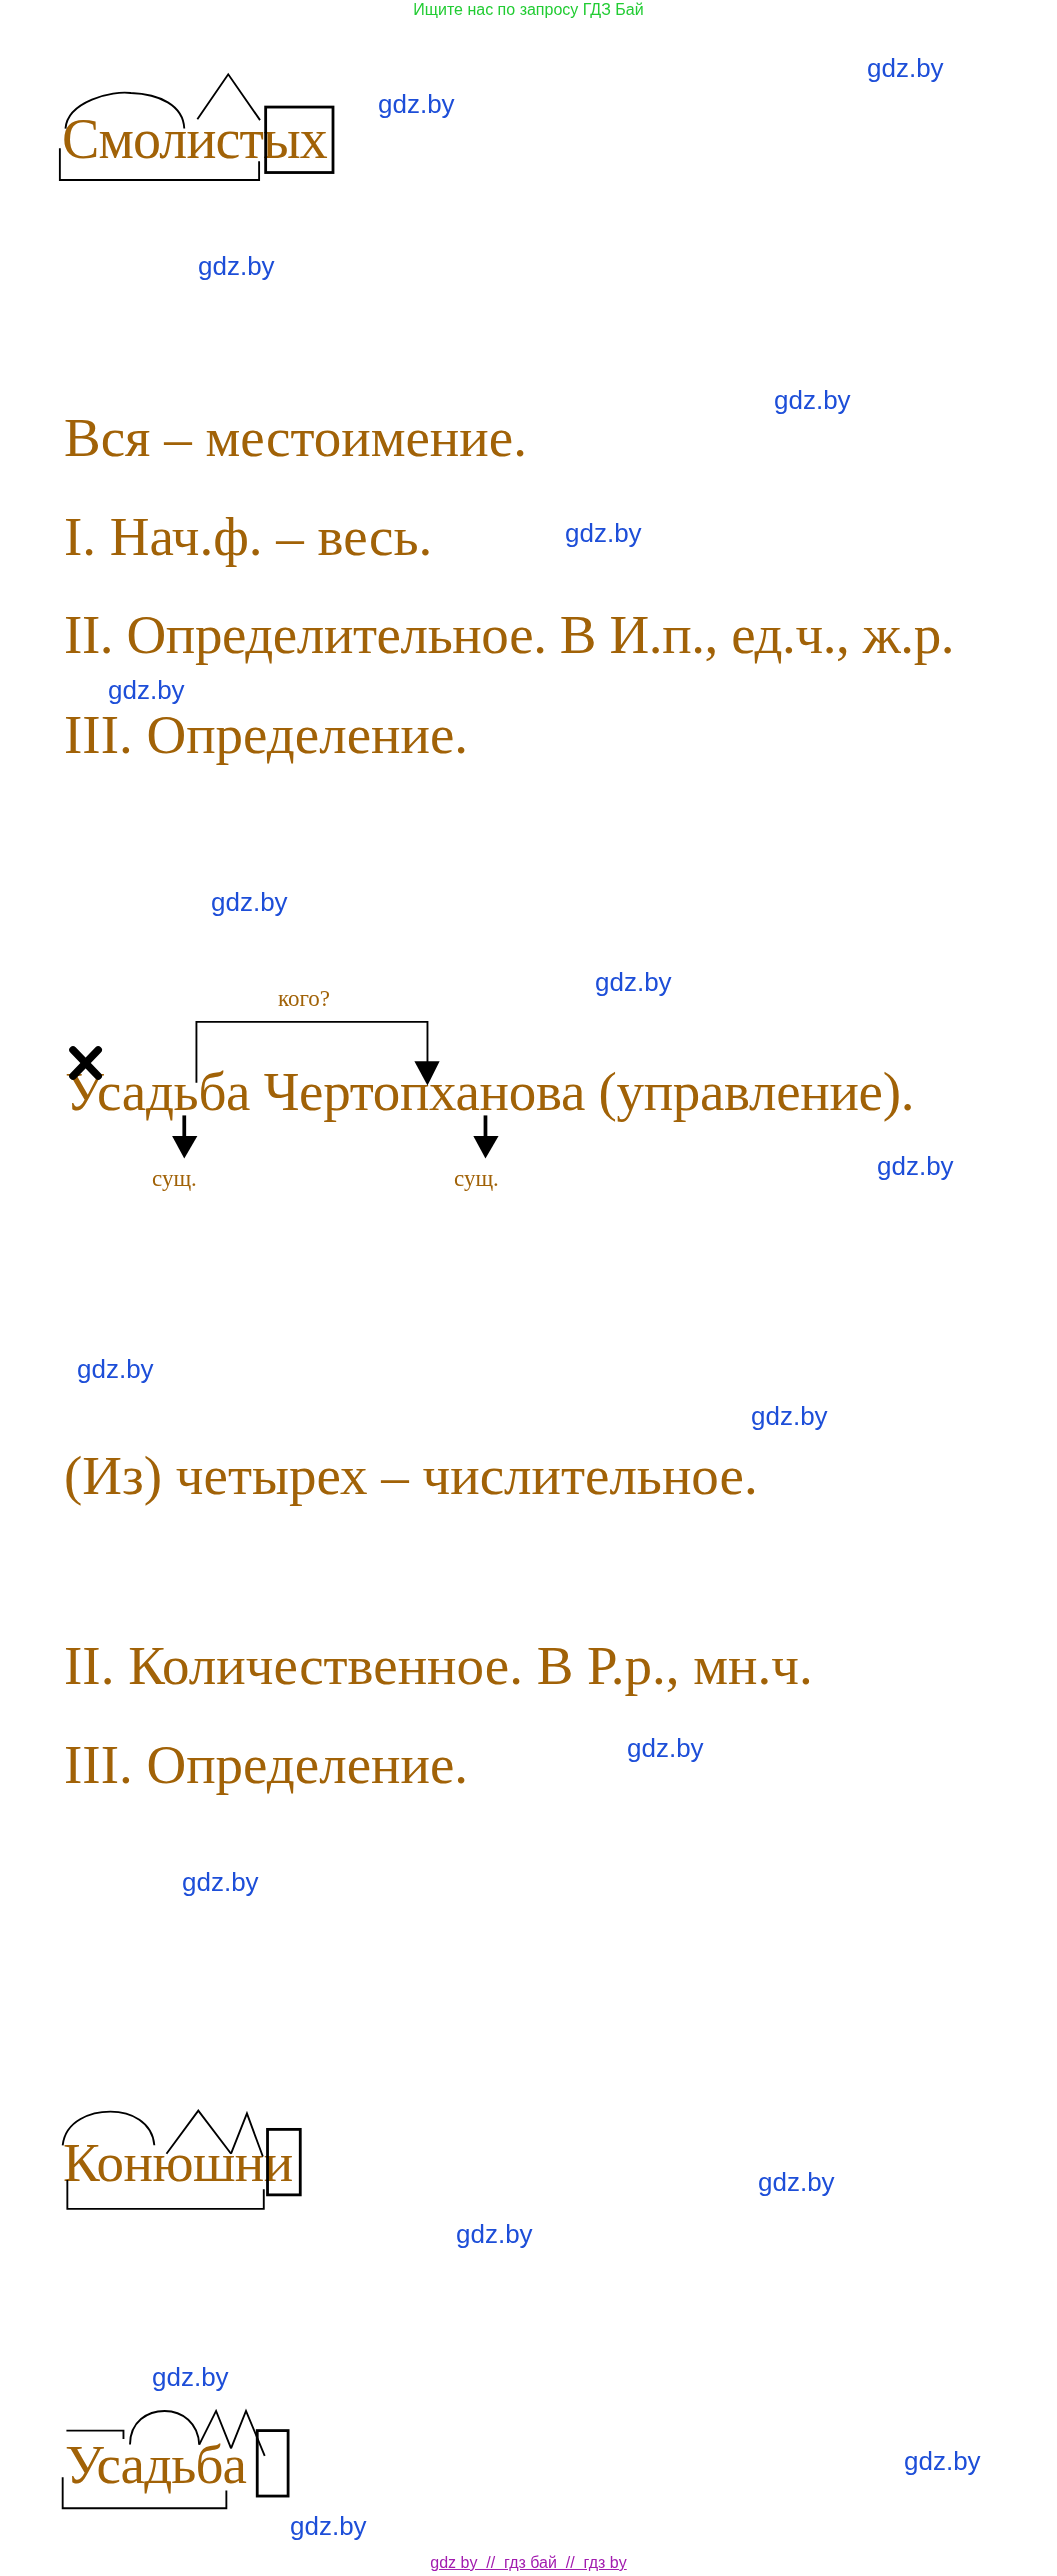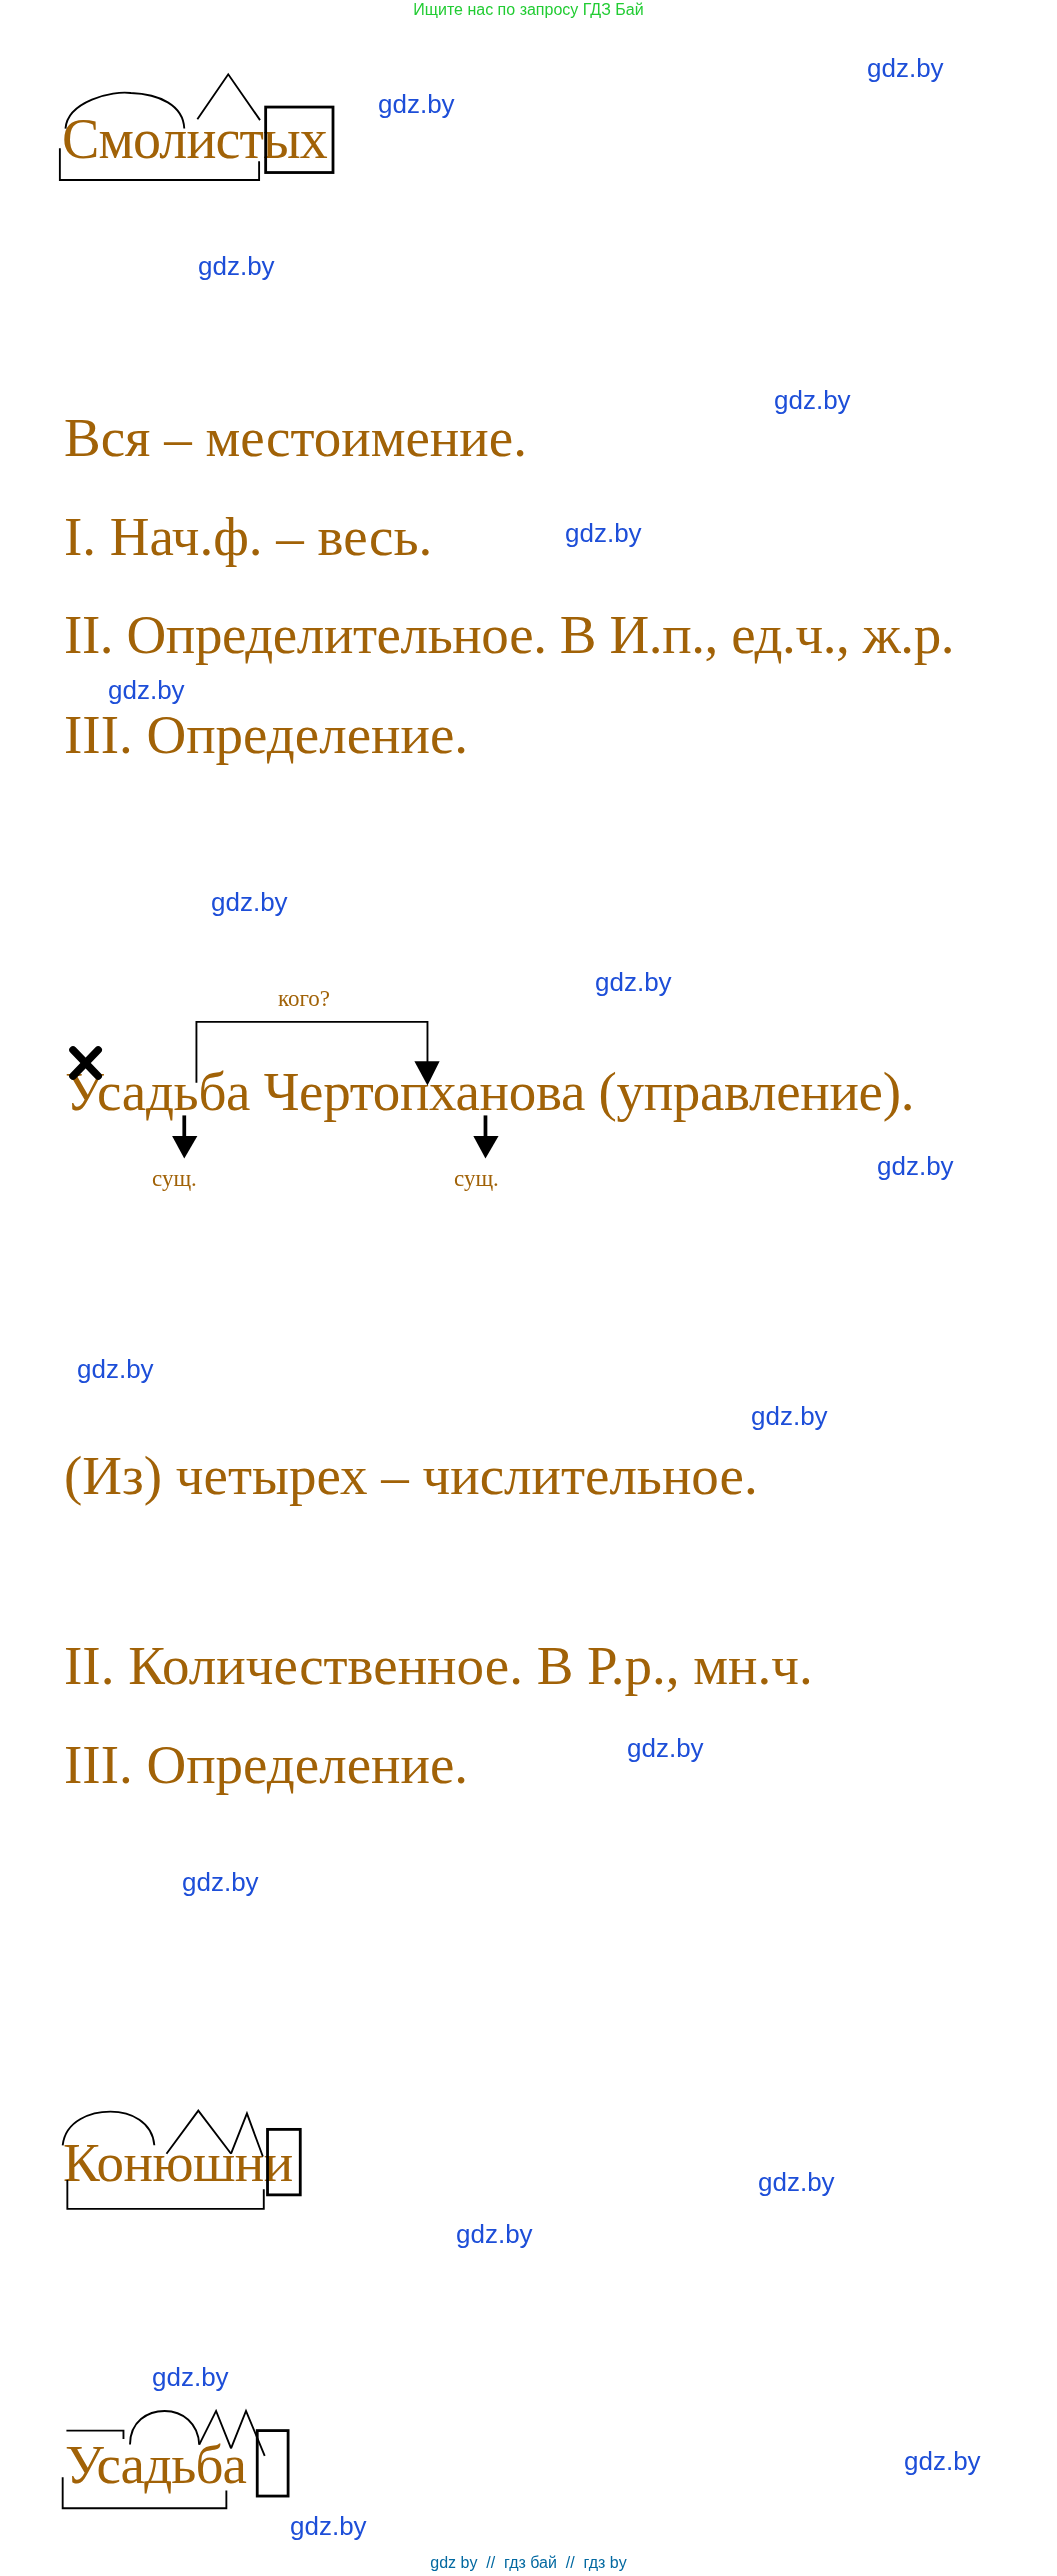--- a/index.html
+++ b/index.html
@@ -132,15 +132,15 @@
     <g fill="none" stroke="#000" stroke-width="2">
       <polyline points="71,2598 132,2598 132,2607"></polyline>
       <path d="M139 2613 C 139 2588, 158 2577, 176 2577 C 195 2577, 212 2590, 213 2613"></path>
       <polyline points="213,2613 231,2577 247,2617"></polyline>
       <polyline points="247,2617 263,2577 283,2625"></polyline>
       <rect x="275" y="2598" width="33" height="70" stroke-width="3"></rect>
       <polyline points="67,2648 67,2681 242,2681 242,2662"></polyline>
     </g>
   </svg>
 
-  <div class="footer" style="color:#0369a1;">gdz by  //  гдз бай  //  гдз by</div>
+  <div class="footer" style="color:#a21caf;text-decoration:underline;">gdz by  //  гдз бай  //  гдз by</div>
 </div>
 
 
 </body></html>

